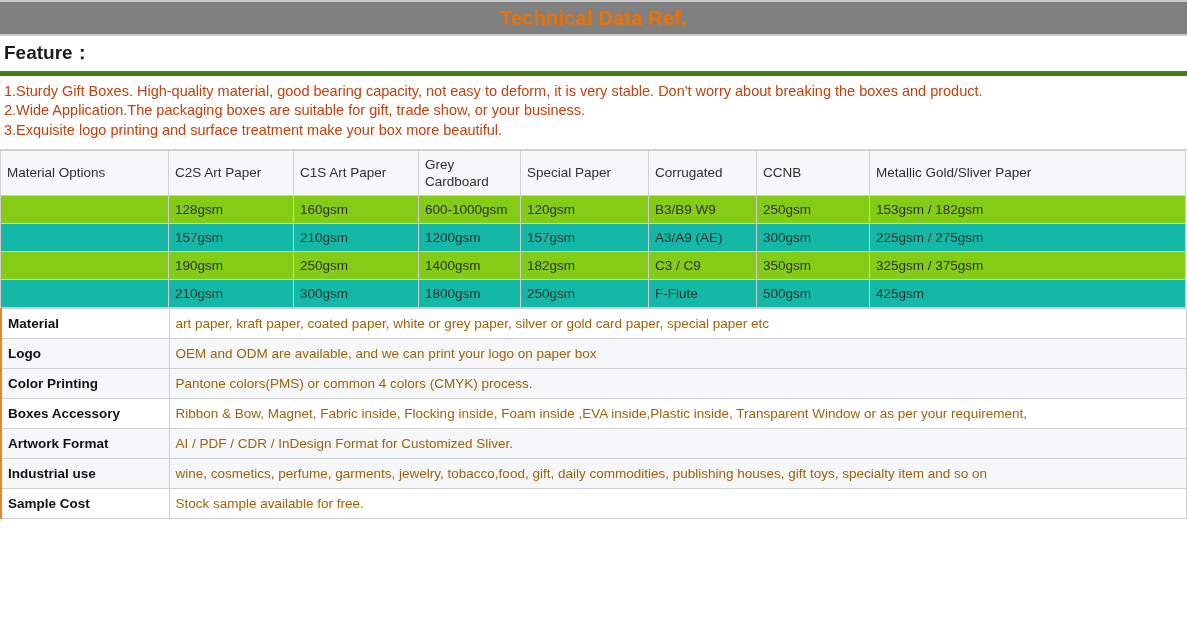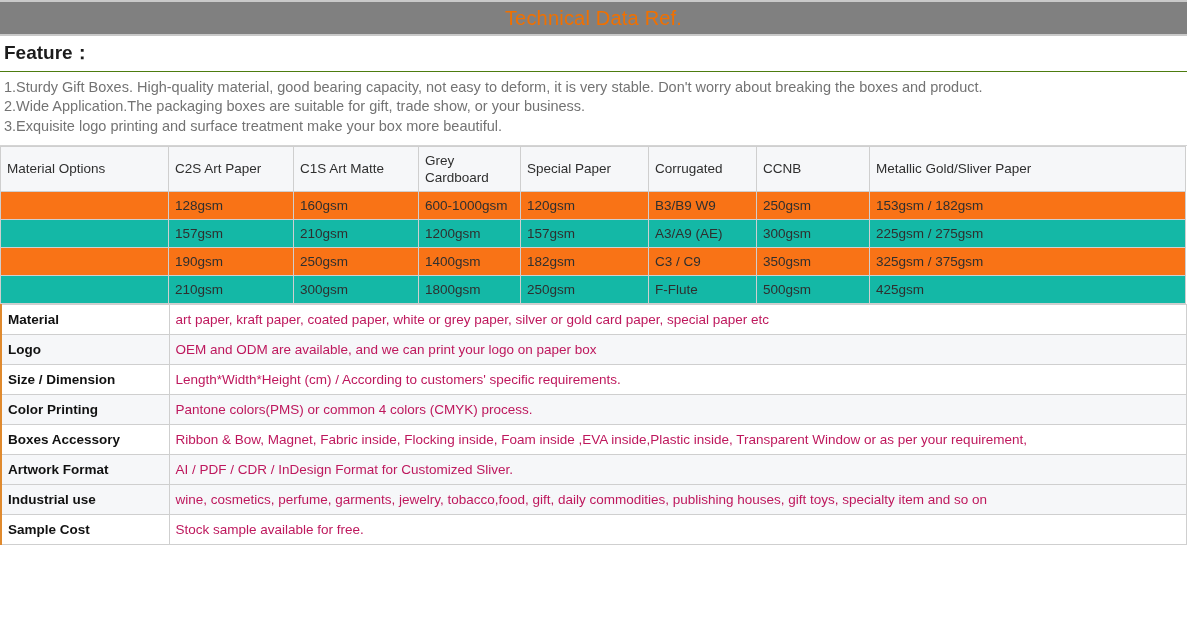--- a/index.html
+++ b/index.html
@@ -30,48 +30,48 @@
     border-top: 2px solid #c9c9c9;
     border-bottom: 2px solid #c9c9c9;
     display: flex;
     align-items: center;
     justify-content: center;
     box-sizing: border-box;
   }
   .title-text {
     color: #f07000;
     font-size: 20px;
-    font-weight: normal;
+    font-weight: bold;
     letter-spacing: 0.2px;
     line-height: 1;
   }
 
   
   .feature-heading-row {
-    border-bottom: 1px solid #4d7c0f;
+    border-bottom: 5px solid #4d7c0f;
     padding: 6px 4px 7px 4px;
     box-sizing: border-box;
   }
   .feature-heading {
     font-size: 19px;
     font-weight: bold;
     color: #1c1c1c;
     line-height: 1.15;
   }
 
   
   .feature-list {
     border-bottom: 1px solid #d4d4d4;
     padding: 6px 4px 8px 4px;
     box-sizing: border-box;
   }
   .feature-line {
     font-size: 14.5px;
     line-height: 19.6px;
-    color: #737373;
+    color: #c2410c;
     white-space: nowrap;
   }
 
   
   table.grid {
     border-collapse: collapse;
     width: 1185px;
     table-layout: fixed;
     margin: 0;
   }
@@ -97,34 +97,34 @@
     font-size: 13.5px;
     height: 44px;
     vertical-align: middle;
   }
   .mat-table td {
     height: 20px;
     padding: 2px 6px;
     font-size: 13.5px;
   }
   .mat-table tr.alt td { background: #14b8a6; }
-  .mat-table tr.plain td { background: #f97316; margin-top: 20px; }
+  .mat-table tr.plain td { background: #84cc16; margin-top: 20px; }
 
   
   .spec-table { margin-top: 0; }
   .spec-table td.lbl {
     font-weight: bold;
     color: #111111;
     font-size: 13.5px;
     width: 168px;
     padding: 4px 6px;
   }
   .spec-table td.val {
     font-size: 13.5px;
-    color: #be185d;
+    color: #a16207;
     padding: 6px 6px;
   }
   .spec-table tr.alt td { background: #f6f7f9; }
   .spec-table tr.plain td { background: #ffffff; }
   .spec-table tr.tall td { height: 52px; }
   .spec-table tr.norm td { height: 30px; }
 
   .accent-left { border-left: 2px solid #e08a2e !important; }
 </style>
 </head>
@@ -154,21 +154,21 @@
       <col style="width:102px">
       <col style="width:128px">
       <col style="width:108px">
       <col style="width:113px">
       <col style="width:316px">
     </colgroup>
     <thead>
       <tr>
         <th>Material Options</th>
         <th>C2S Art Paper</th>
-        <th>C1S Art Matte</th>
+        <th>C1S Art Paper</th>
         <th>Grey Cardboard</th>
         <th>Special Paper</th>
         <th>Corrugated</th>
         <th>CCNB</th>
         <th>Metallic Gold/Sliver Paper</th>
       </tr>
     </thead>
     <tbody>
       <tr class="plain">
         <td></td>
@@ -220,24 +220,20 @@
     </colgroup>
     <tbody>
       <tr class="plain norm">
         <td class="lbl accent-left">Material</td>
         <td class="val">art paper, kraft paper, coated paper, white or grey paper, silver or gold card paper, special paper etc</td>
       </tr>
       <tr class="alt norm">
         <td class="lbl accent-left">Logo</td>
         <td class="val">OEM and ODM are available, and we can print your logo on paper box</td>
       </tr>
-      <tr class="plain norm">
-        <td class="lbl accent-left">Size / Dimension</td>
-        <td class="val">Length*Width*Height (cm) / According to customers' specific requirements.</td>
-      </tr>
       <tr class="alt norm">
         <td class="lbl accent-left">Color Printing</td>
         <td class="val">Pantone colors(PMS) or common 4 colors (CMYK) process.</td>
       </tr>
       <tr class="plain norm">
         <td class="lbl accent-left">Boxes Accessory</td>
         <td class="val">Ribbon &amp; Bow, Magnet, Fabric inside, Flocking inside, Foam inside ,EVA inside,Plastic inside, Transparent Window or as per your requirement,</td>
       </tr>
       <tr class="alt norm">
         <td class="lbl accent-left">Artwork Format</td>

